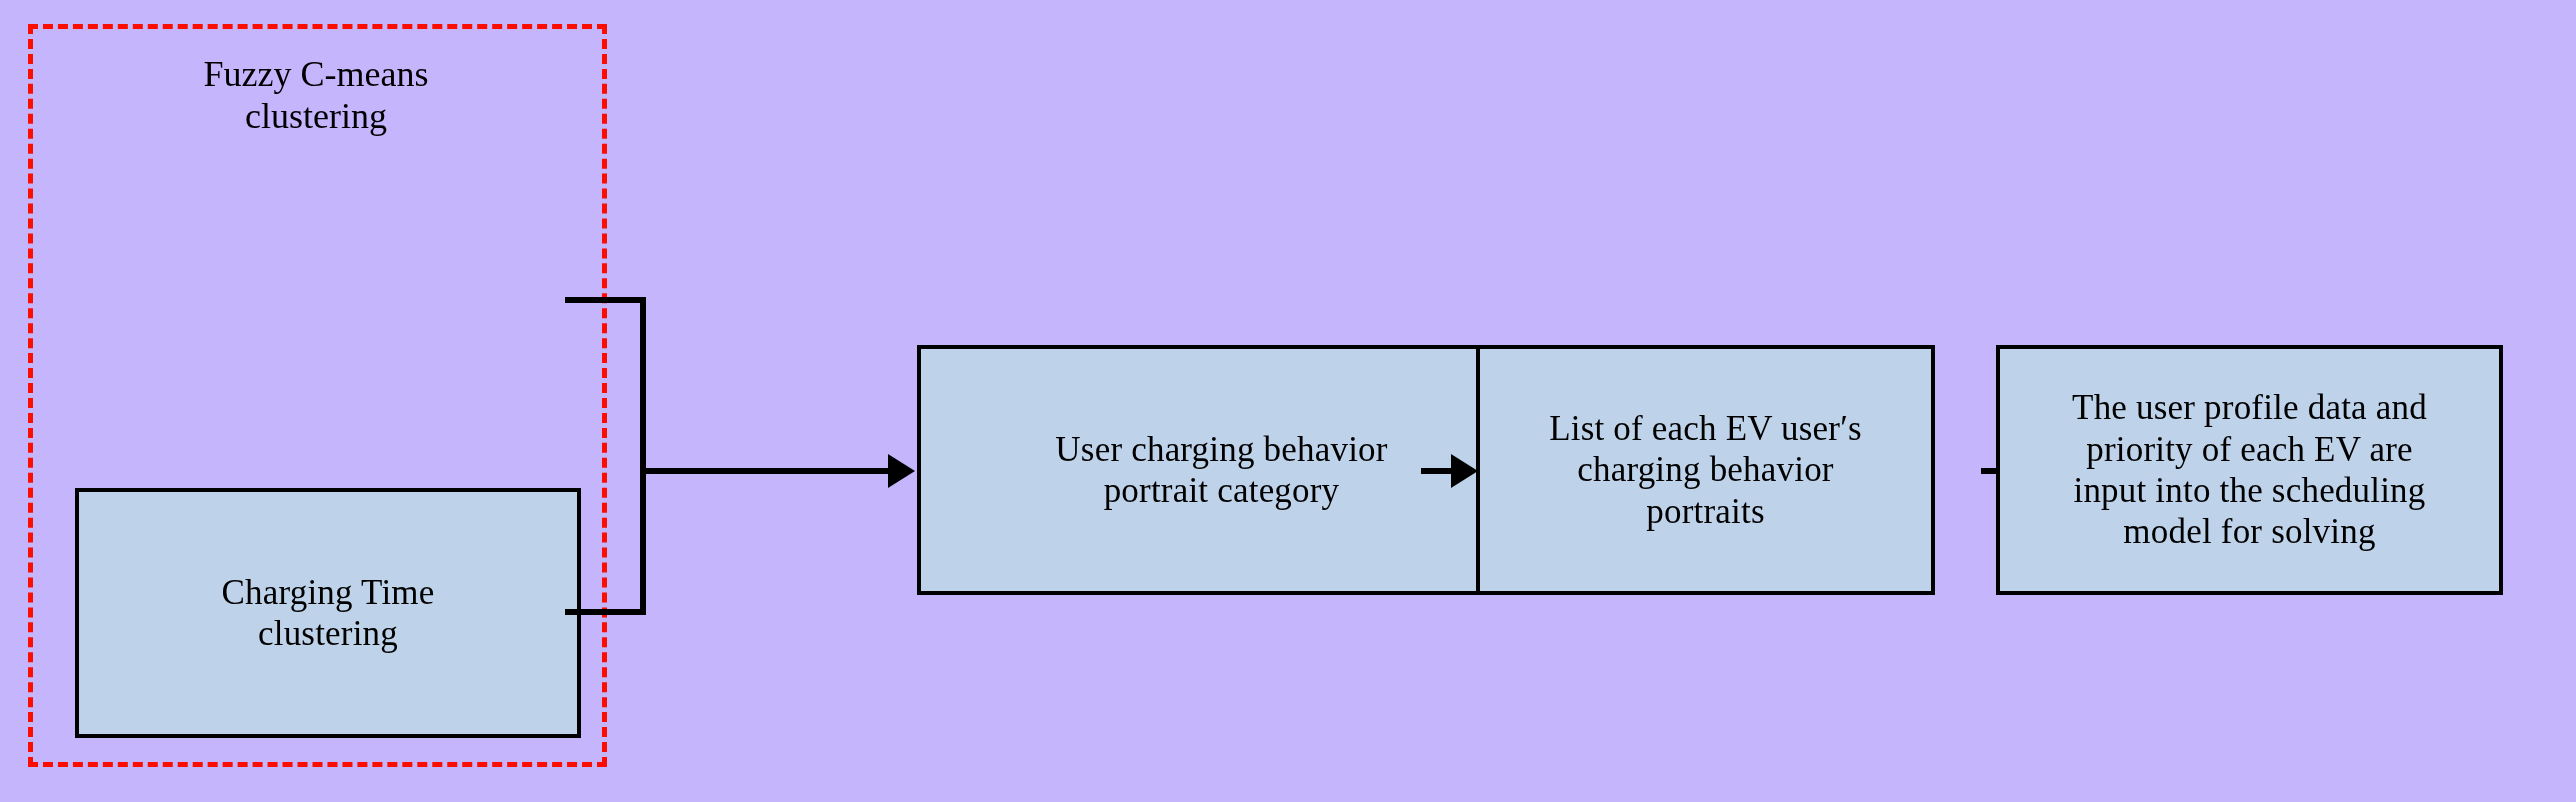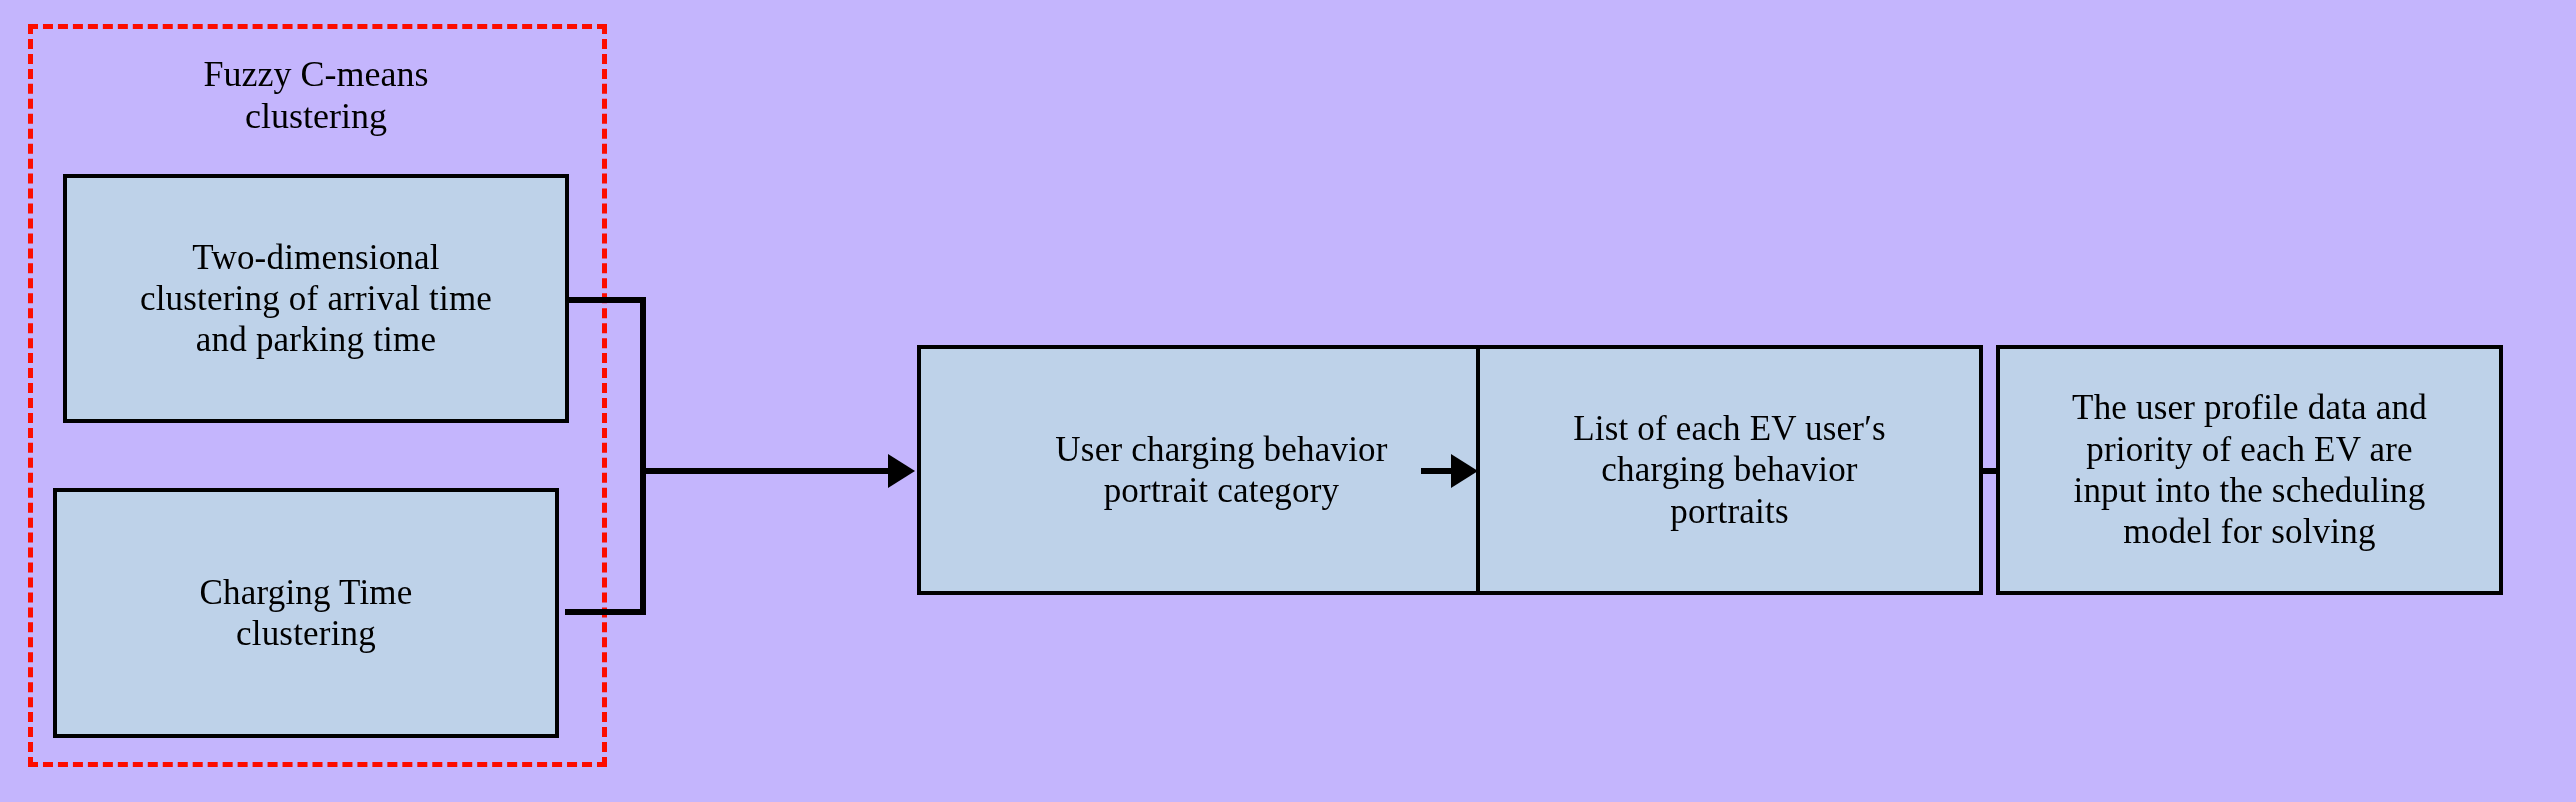--- a/index.html
+++ b/index.html
@@ -79,27 +79,22 @@
 </head>
 <body>
 
 <div id="canvas">
 
   <div class="dashed-group" style="left:28px; top:23.5px; width:579px; height:743px;"></div>
 
   <div class="plain-label" style="left:102px; top:53px; width:428px; font-size:36px;">Fuzzy C-means
 clustering</div>
 
-  <div class="proc-box" style="left:63px; top:174px; width:506px; height:249px; font-size:35px;">
-    <span class="box-label">Two-dimensional
-clustering of arrival time
-and parking time</span>
-  </div>
 
-  <div class="proc-box" style="left:53px; top:488px; width:506px; height:250px; font-size:35px;">
+  <div class="proc-box" style="left:75px; top:488px; width:506px; height:250px; font-size:35px;">
     <span class="box-label">Charging Time
 clustering</span>
   </div>
 
   <div class="h-line" style="left:565px; top:297px; width:80px;"></div>
 
   <div class="h-line" style="left:565px; top:609px; width:80px;"></div>
 
   <div class="v-line" style="left:640px; top:297px; height:318px;"></div>
 
@@ -109,21 +104,21 @@
 
 
   <div class="proc-box" style="left:917px; top:345px; width:609px; height:250px; font-size:35px;">
     <span class="box-label">User charging behavior
 portrait category</span>
   </div>
 
   <div class="h-line" style="left:1421px; top:468px; width:33px;"></div>
   <div class="arrow-head" style="left:1451px; top:454px;"></div>
 
-  <div class="proc-box" style="left:1476px; top:345px; width:507px; height:250px; font-size:35px;">
+  <div class="proc-box" style="left:1476px; top:345px; width:459px; height:250px; font-size:35px;">
     <span class="box-label">List of each EV user′s
 charging behavior
 portraits</span>
   </div>
 
   <div class="h-line" style="left:1981px; top:468px; width:33px;"></div>
   <div class="arrow-head" style="left:2011px; top:454px;"></div>
 
   <div class="proc-box" style="left:1996px; top:345px; width:507px; height:250px; font-size:35px;">
     <span class="box-label">The user profile data and

